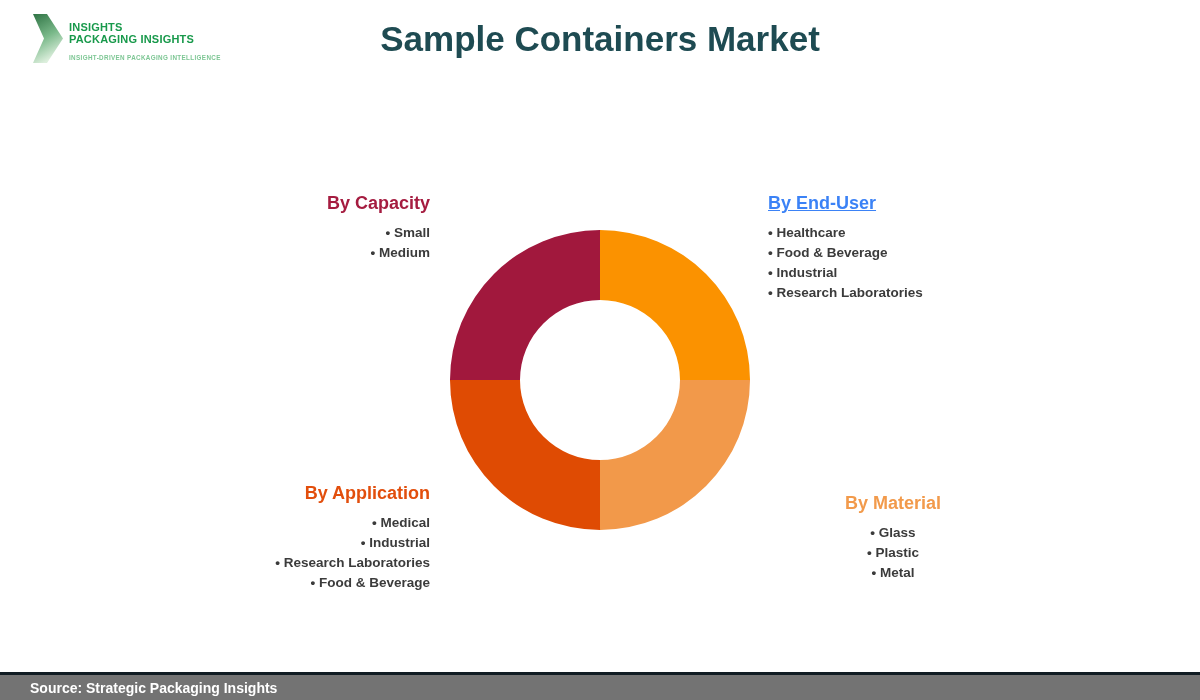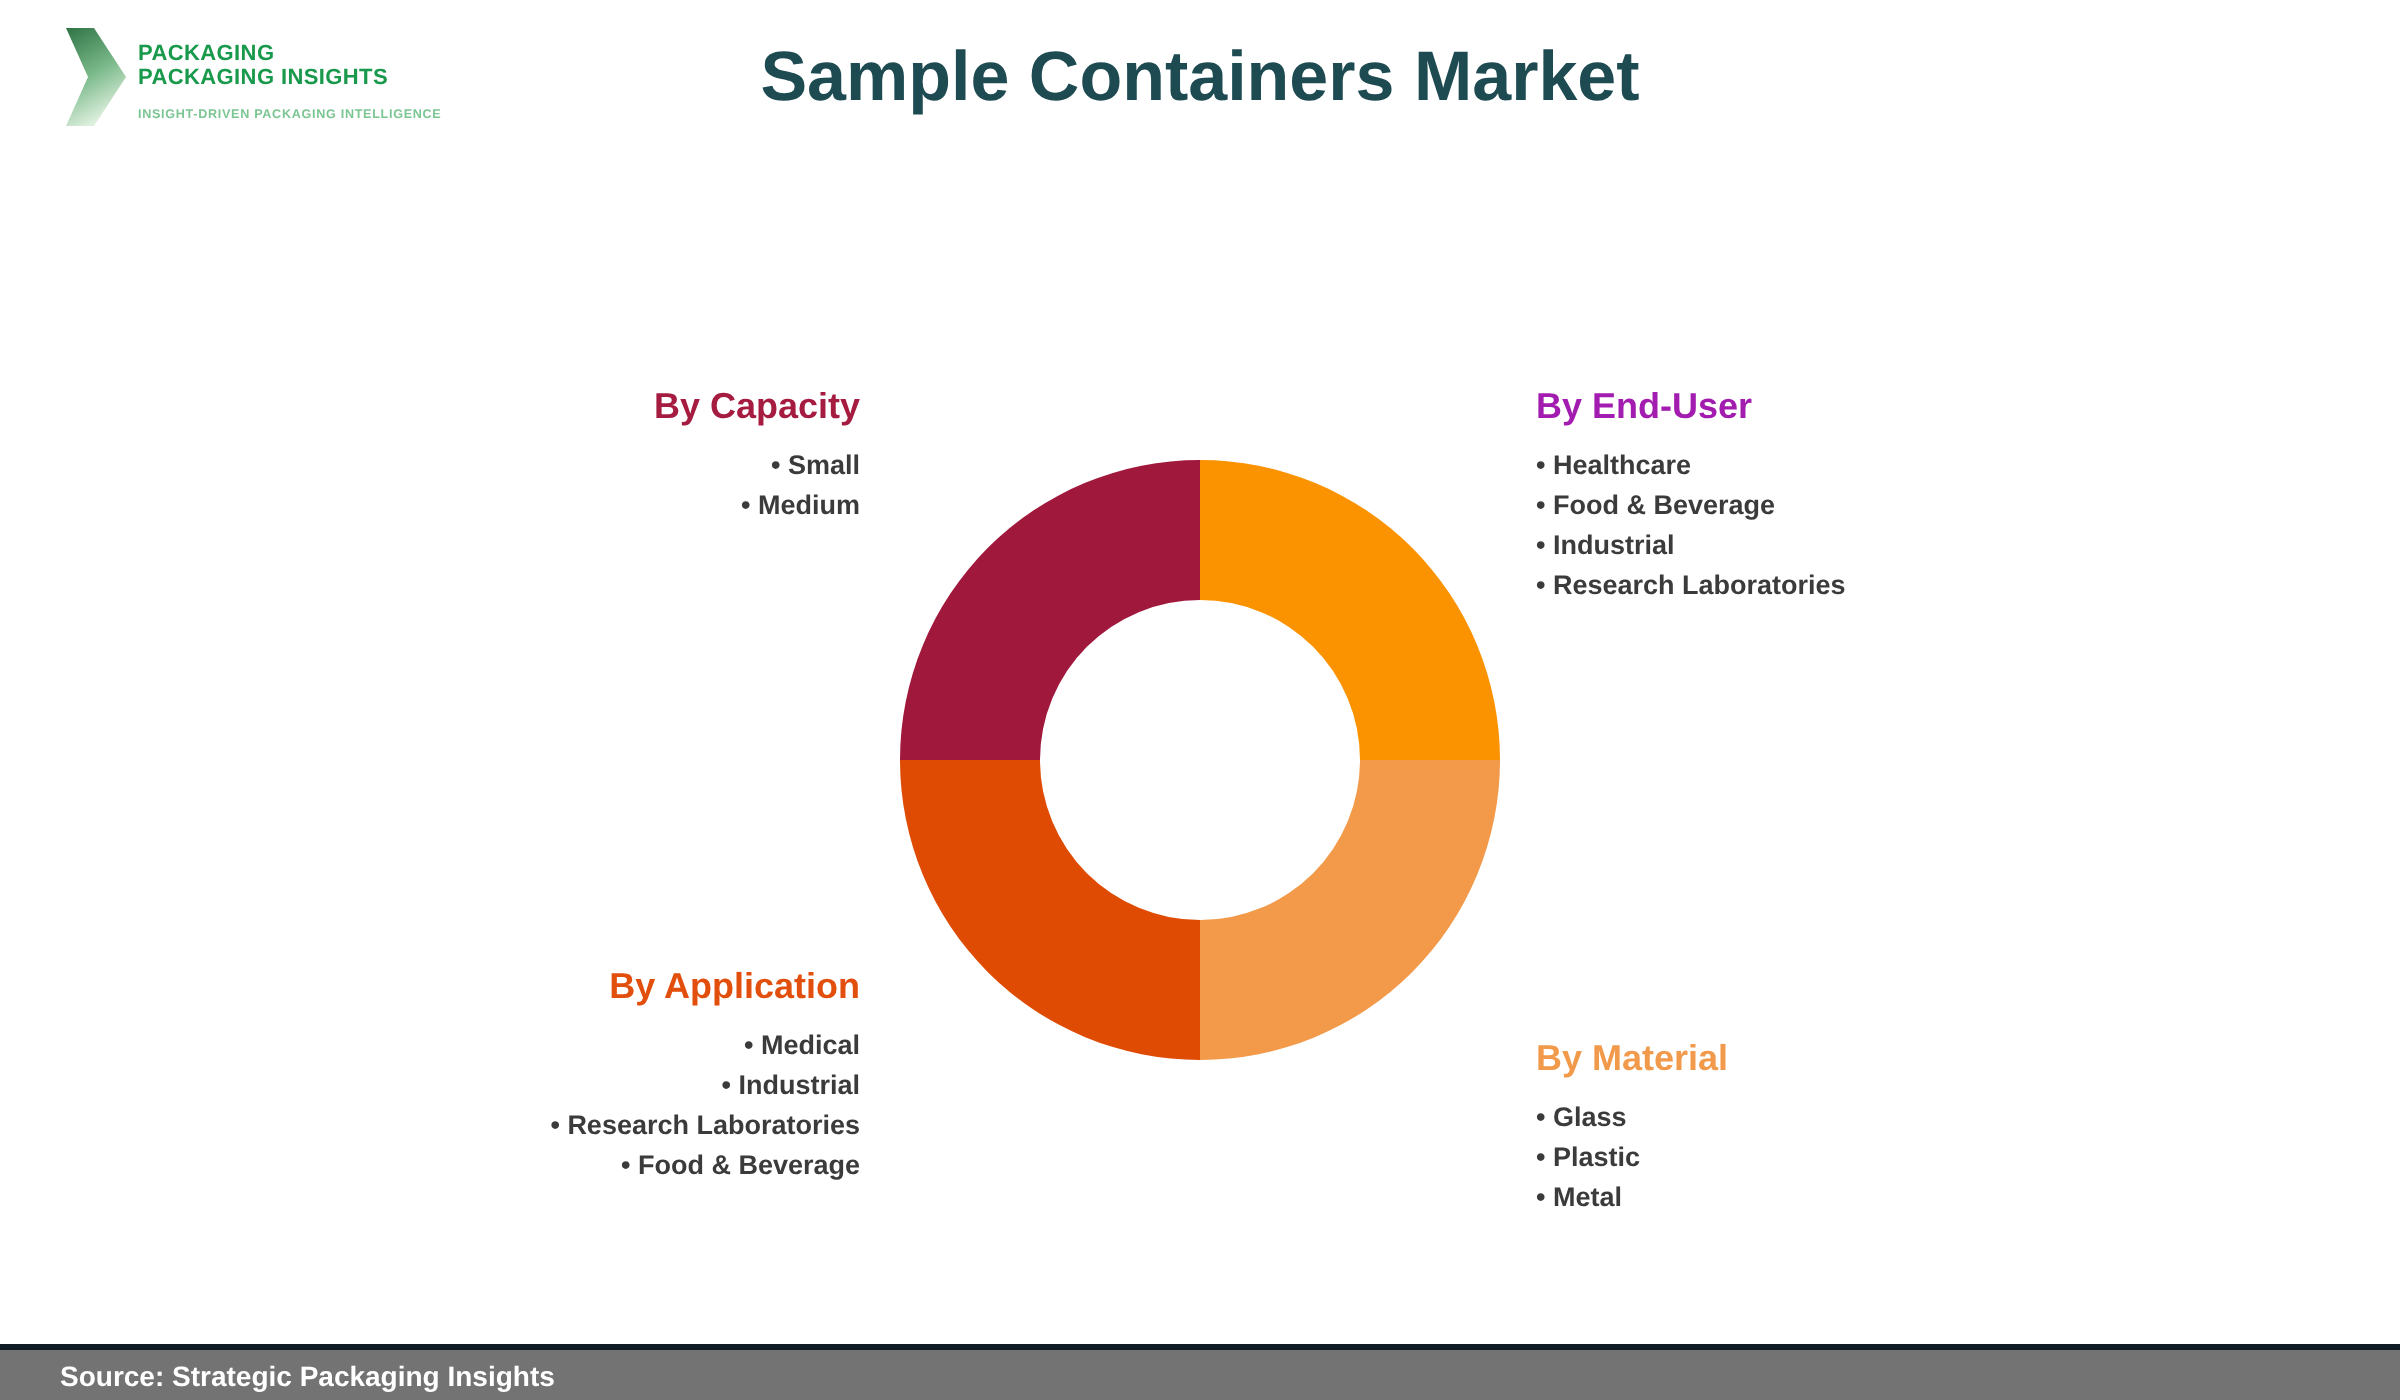--- a/index.html
+++ b/index.html
@@ -44,21 +44,21 @@
     font-size: 13.5px; font-weight: bold; color: #3b3b3b; line-height: 20px;
   }
   .seg-list li::before { content: "\2022\00a0"; }
 
   .align-right { text-align: right; }
   .align-left  { text-align: left; }
 
   .block-capacity    { left: 180px; top: 193px; width: 250px; }
   .block-enduser     { left: 768px; top: 193px; width: 250px; }
   .block-application { left: 180px; top: 483px; width: 250px; }
-  .block-material    { left: 768px; top: 519px; width: 250px; }
+  .block-material    { left: 768px; top: 493px; width: 250px; text-align: center; }
 
   
   .footer-divider {
     position: absolute; left: 0; top: 672px; width: 100%; height: 3px;
     background: #101c23;
   }
   .footer-bar {
     position: absolute; left: 0; top: 675px; width: 100%; height: 25px;
     display: flex; align-items: center; justify-content: space-between;
     color: #ffffff; font-size: 14px; font-weight: bold;
@@ -75,21 +75,21 @@
       <defs>
         <linearGradient id="chevGrad" x1="0" y1="0" x2="0.35" y2="1">
           <stop offset="0%" stop-color="#2f7344"></stop>
           <stop offset="55%" stop-color="#7ab98a"></stop>
           <stop offset="100%" stop-color="#ddefdd"></stop>
         </linearGradient>
       </defs>
       <polygon points="0,0 14,0 30,24.5 14,49 0,49 11,24.5" fill="url(#chevGrad)"></polygon>
     </svg>
     <div class="logo-text">
-      <div class="logo-name" style="color: rgb(24, 153, 75);">PACKAGING</div>
+      <div class="logo-name" style="color: rgb(24, 153, 75);">INSIGHTS</div>
       <div class="logo-name" style="color: rgb(24, 153, 75);">PACKAGING INSIGHTS</div>
       <div class="logo-tagline" style="color: rgb(124, 198, 147);">INSIGHT-DRIVEN PACKAGING INTELLIGENCE</div>
     </div>
   </div>
 
   <h1 class="page-title" style="color: rgb(30, 75, 82);">Sample Containers Market</h1>
 
   <div class="donut-wrap">
     <svg viewBox="0 0 300 300" width="300" height="300">
       <path d="M 150 0 A 150 150 0 0 1 300 150 L 230 150 A 80 80 0 0 0 150 70 Z" fill="#fb9200"></path>
@@ -101,21 +101,21 @@
 
   <div class="seg-block block-capacity align-right">
     <div class="seg-title" style="color: rgb(165, 28, 64);">By Capacity</div>
     <ul class="seg-list">
       <li>Small</li>
       <li>Medium</li>
     </ul>
   </div>
 
   <div class="seg-block block-enduser align-left">
-    <div class="seg-title" style="color: #a21caf;">By End-User</div>
+    <div class="seg-title" style="color: #3b82f6; text-decoration: underline;">By End-User</div>
     <ul class="seg-list">
       <li>Healthcare</li>
       <li>Food &amp; Beverage</li>
       <li>Industrial</li>
       <li>Research Laboratories</li>
     </ul>
   </div>
 
   <div class="seg-block block-application align-right">
     <div class="seg-title" style="color: rgb(226, 78, 12);">By Application</div>

